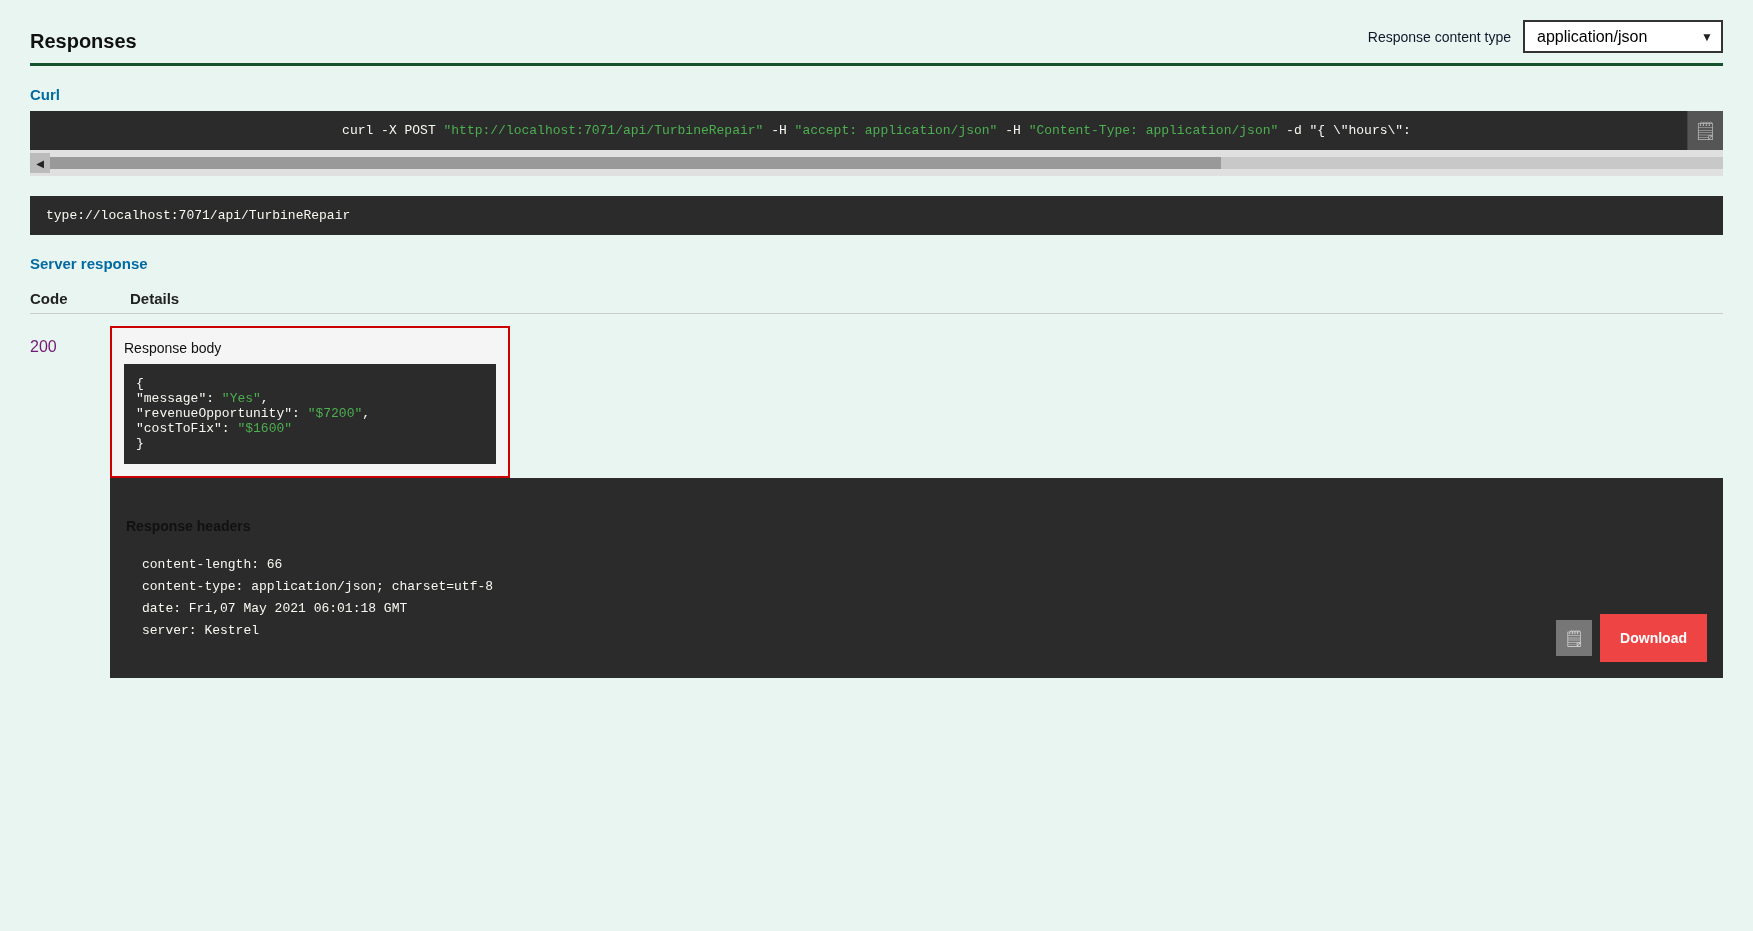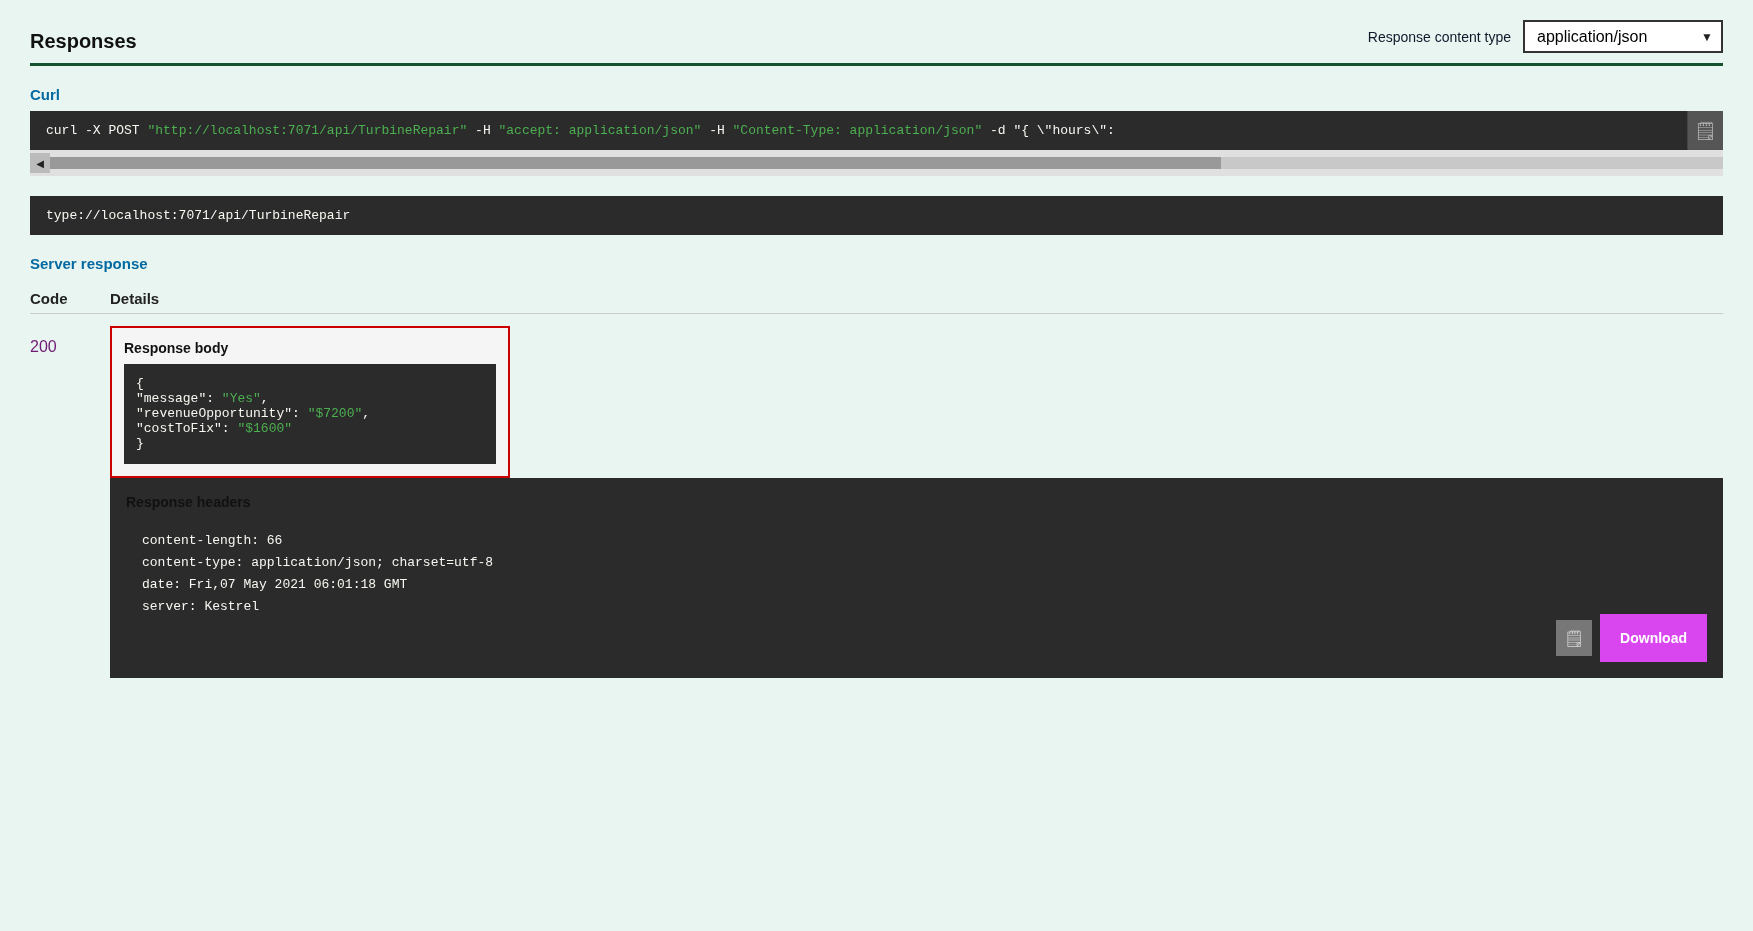--- a/index.html
+++ b/index.html
@@ -118,20 +118,21 @@
     }
 
     .scroll-thumb {
       width: 70%;
       height: 100%;
       background: #999;
     }
 
     .curl-wrapper {
       position: relative;
+      text-align: center;
     }
 
     .curl-copy-btn {
       position: absolute;
       right: 0;
       top: 0;
       width: 36px;
       height: 100%;
       background: #555;
       display: flex;
@@ -153,21 +154,21 @@
 
     .response-body-box {
       border: 2px solid #cc0000;
       padding: 12px;
       background: #f5f5f5;
       display: inline-block;
       min-width: 400px;
     }
 
     .response-body-title {
-      font-weight: bold;
+      font-weight: normal;
       font-size: 14px;
       margin-bottom: 8px;
       color: #111;
     }
 
     .response-body-code {
       background-color: #2b2b2b;
       color: #f8f8f2;
       font-family: 'Courier New', Courier, monospace;
       font-size: 13px;
@@ -191,21 +192,21 @@
       position: absolute;
       right: 16px;
       bottom: 16px;
       display: flex;
       gap: 8px;
       align-items: center;
     }
 
     .action-btn {
       padding: 16px 20px;
-      background: #d946ef;
+      background: #ef4444;
       color: #fff;
       border: none;
       cursor: pointer;
       font-size: 14px;
       font-weight: bold;
     }
 
     .action-icon-btn {
       width: 36px;
       height: 36px;
@@ -213,21 +214,21 @@
       color: #ddd;
       border: none;
       cursor: pointer;
       font-size: 16px;
       display: flex;
       align-items: center;
       justify-content: center;
     }
 
     .response-headers-section {
-      margin-top: 0;
+      margin-top: 24px;
     }
 
     .response-headers-title {
       font-weight: bold;
       font-size: 14px;
       margin-bottom: 8px;
       color: #111;
     }
 
     .headers-code {
@@ -255,20 +256,21 @@
 
     .details-content {
       flex: 1;
     }
 
     .table-header-row {
       display: flex;
       padding: 6px 0;
       border-bottom: 1px solid #ccc;
       margin-bottom: 12px;
+      gap: 20px;
     }
 
     .th-code {
       min-width: 80px;
       font-weight: bold;
       font-size: 15px;
     }
 
     .th-details {
       font-weight: bold;

